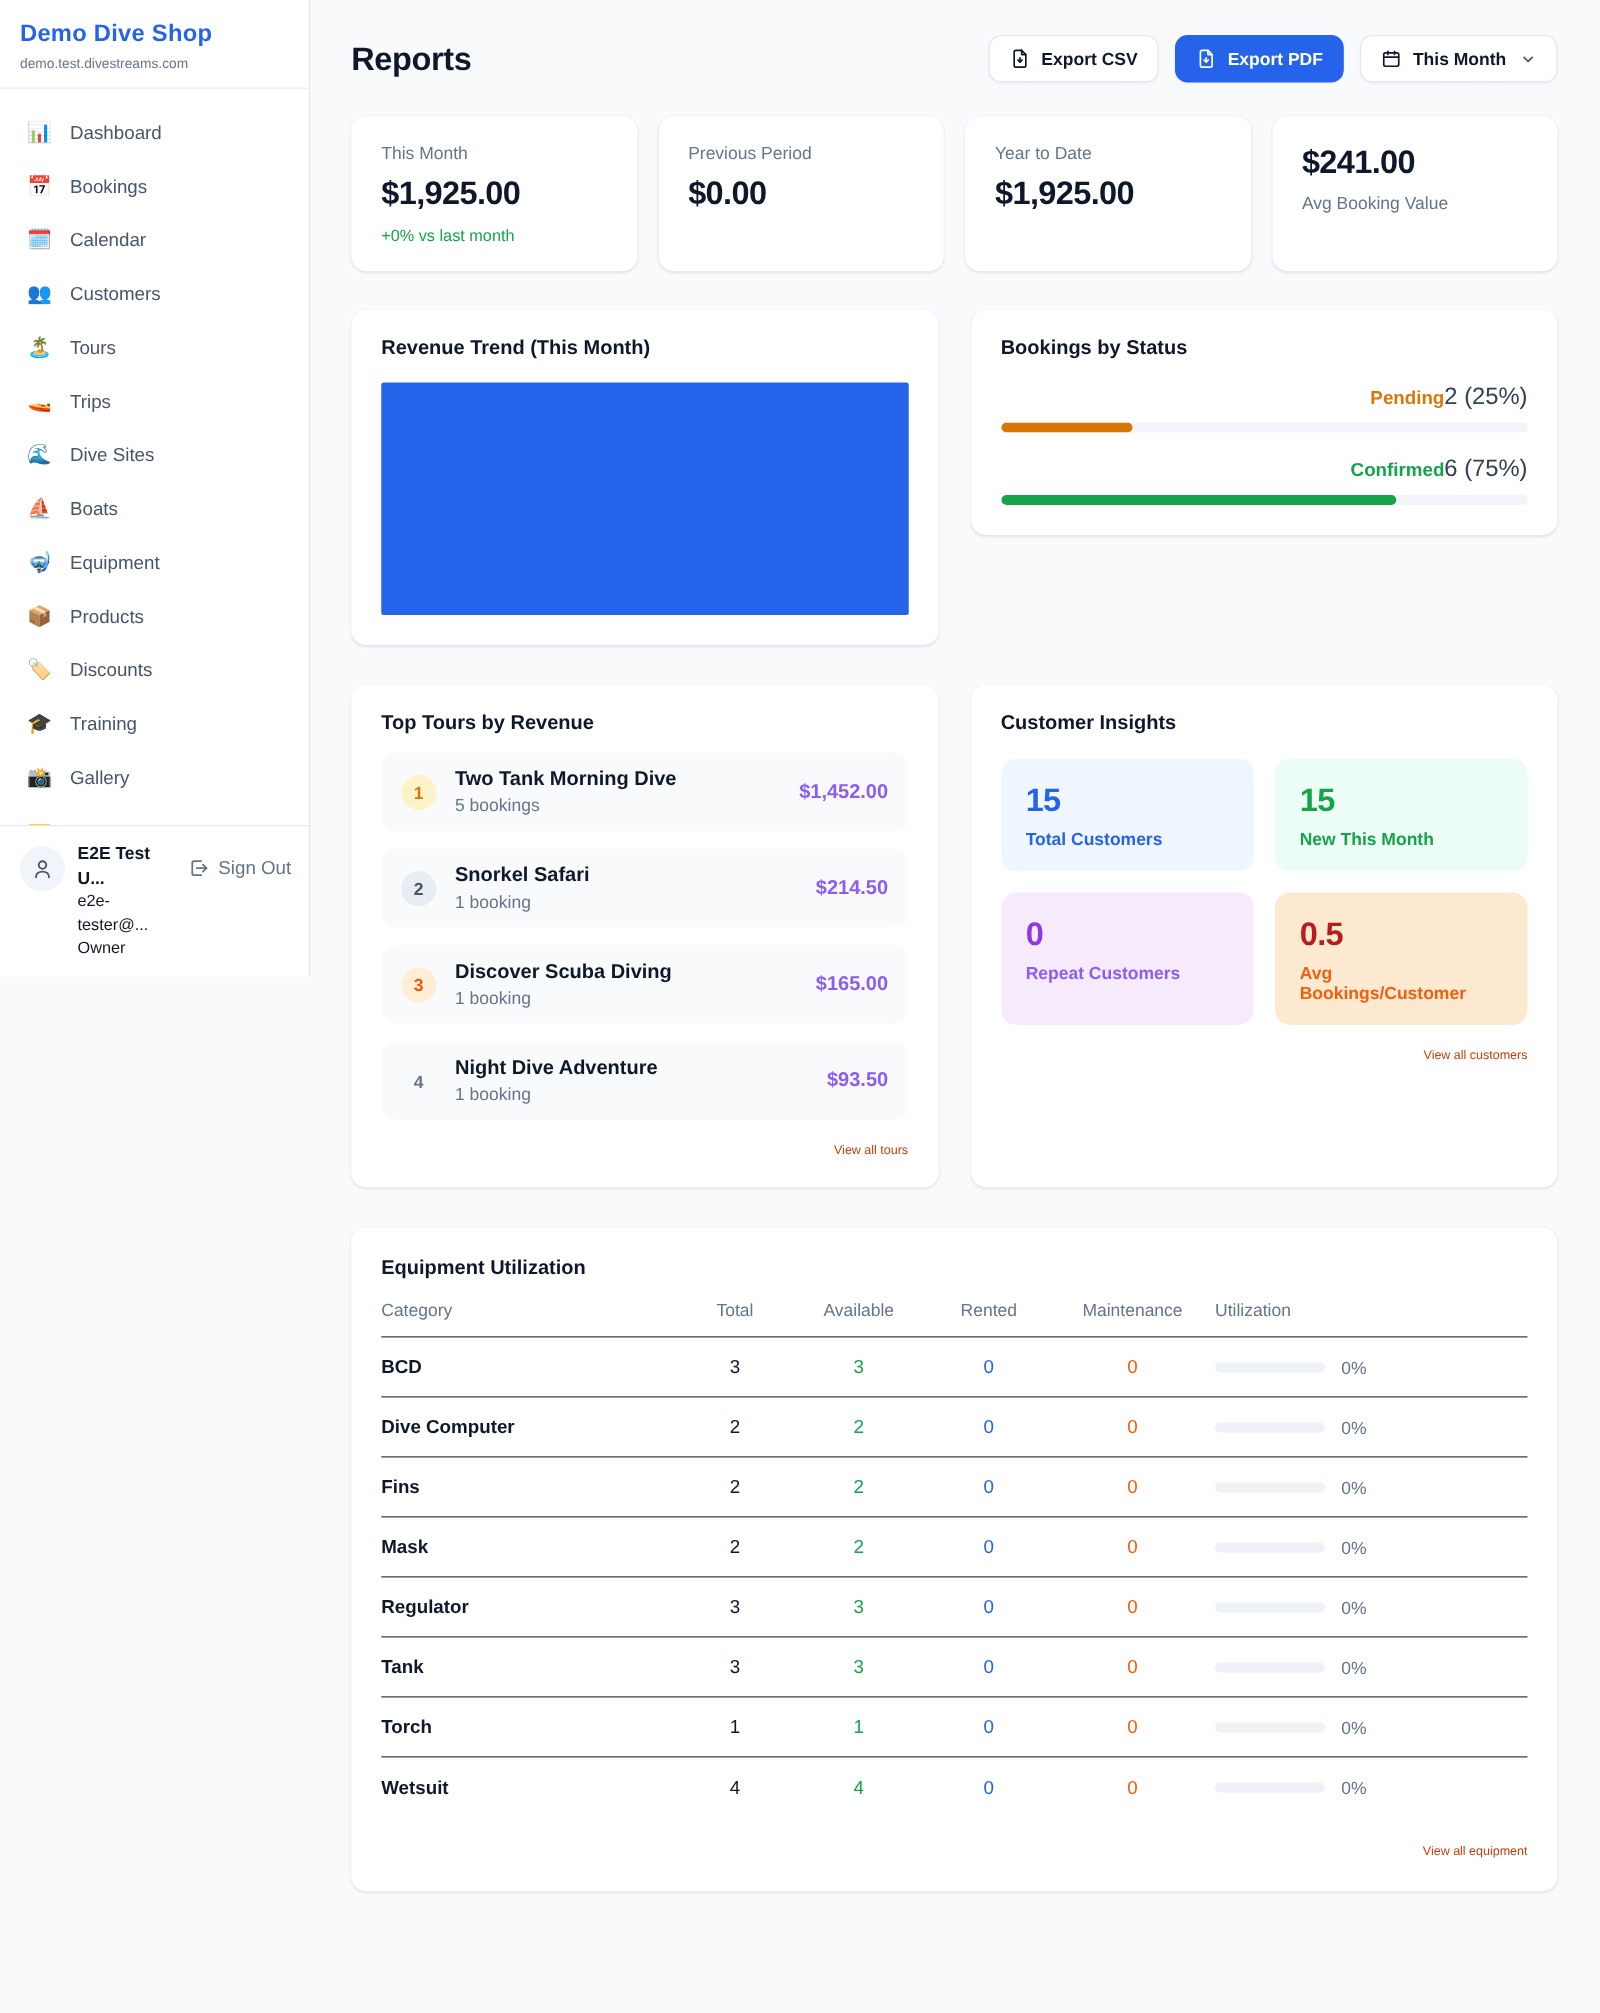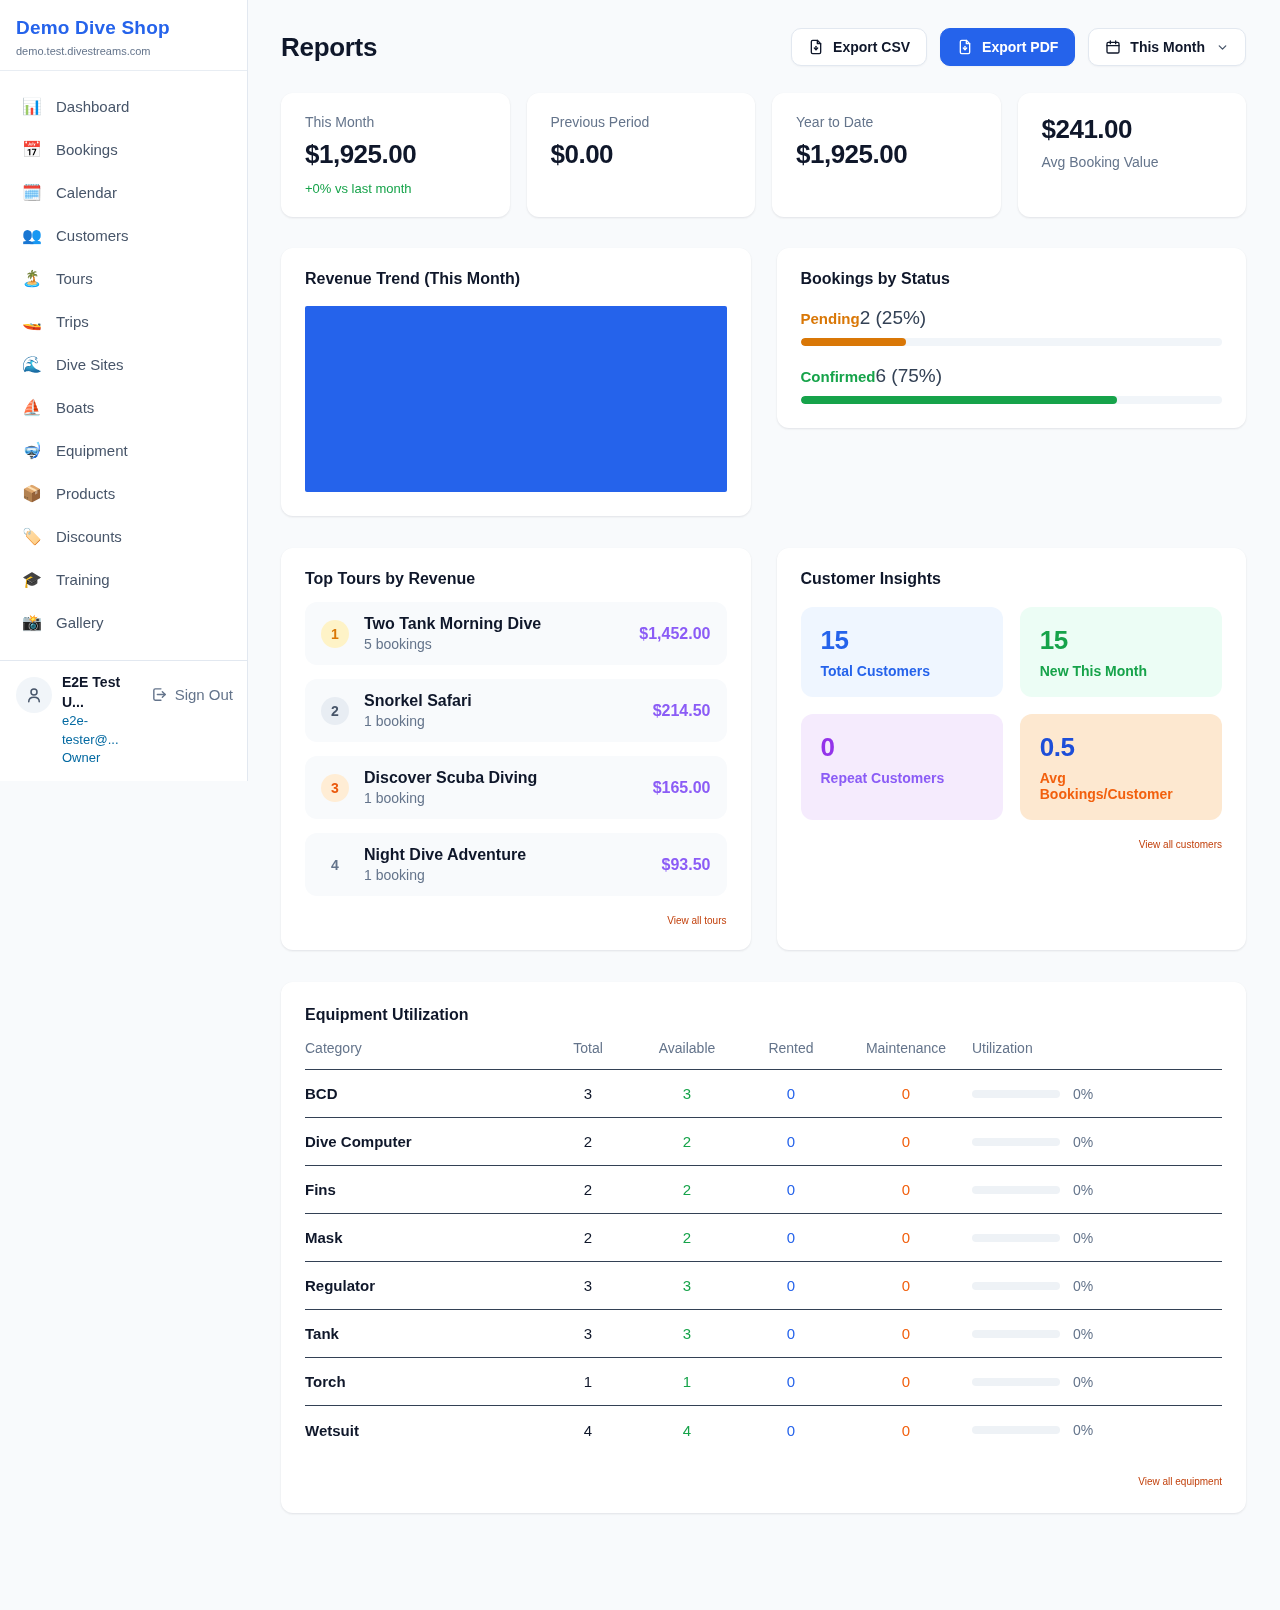--- a/index.html
+++ b/index.html
@@ -30,21 +30,21 @@
     border-top: 1px solid #e2e8f0; padding: 12px 14px 14px 16px;
     display: flex; align-items: flex-start; gap: 10px; background: #fff;
   }
   .avatar {
     width: 36px; height: 36px; border-radius: 50%; background: #f1f5f9;
     display: flex; align-items: center; justify-content: center; color: #475569; flex: none;
     margin-top: 4px;
   }
   .user-meta { min-width: 0; }
   .user-name { font-size: 14px; font-weight: bold; color: #0f172a; line-height: 1.4; }
-  .user-email, .user-role { font-size: 13px; color: #0369a1; line-height: 1.4; }
+  .user-email, .user-role { font-size: 13px; color: #0f172a; line-height: 1.4; }
   .signout-btn {
     margin-left: auto; display: flex; align-items: center; gap: 7px;
     color: #64748b; font-size: 15px; cursor: pointer; margin-top: 13px; flex: none;
   }
 
   
   .main { margin-left: 248px; padding: 28px 34px 60px 33px; }
   .header-row { display: flex; justify-content: space-between; align-items: center; }
   .page-title { font-size: 26px; font-weight: 800; margin: 0; color: #0f172a; letter-spacing: -.3px; }
   .actions { display: flex; gap: 13px; align-items: center; }
@@ -73,21 +73,21 @@
   .stat-card.value-first .stat-value { margin-top: 0; }
   .stat-card.value-first .stat-label { margin-top: 9px; }
 
   
   .row-2 { display: grid; grid-template-columns: 1fr 1fr; gap: 26px; margin-top: 31px; align-items: start; }
   .panel { padding: 22px 24px 24px; }
   .panel-title { font-size: 16px; font-weight: bold; color: #0f172a; margin: 0; }
   .chart-block { margin-top: 18px; height: 186px; border-radius: 2px; }
 
   .status-row { margin-top: 19px; }
-  .status-head { display: flex; justify-content: flex-start; align-items: baseline; }
+  .status-head { display: flex; justify-content: flex-end; align-items: baseline; }
   .status-label { font-size: 15px; font-weight: bold; }
   .status-value { font-size: 19px; color: #334155; }
   .track { height: 8px; border-radius: 4px; background: #f1f5f9; margin-top: 9px; overflow: hidden; }
   .fill { height: 8px; border-radius: 4px; }
 
   
   .row-3 { display: grid; grid-template-columns: 1fr 1fr; gap: 26px; margin-top: 32px; }
   .tour-row {
     display: flex; align-items: center; gap: 15px;
     background: #f8fafc; border-radius: 12px; padding: 13px 16px; margin-top: 14px;
@@ -109,21 +109,21 @@
     color: #c2410c; font-size: 10px; text-decoration: none; cursor: pointer;
   }
 
   .insights-grid { display: grid; grid-template-columns: 1fr 1fr; gap: 17px; margin-top: 19px; }
   .tile { border-radius: 12px; padding: 18px 20px; }
   .tile-value { font-size: 26px; font-weight: 800; letter-spacing: -.5px; }
   .tile-label { font-size: 14px; font-weight: bold; margin-top: 7px; }
   .tile-blue   { background: #eff6ff; } .tile-blue .tile-value { color: #2563eb; }   .tile-blue .tile-label { color: #2563eb; }
   .tile-green  { background: #ecfdf5; } .tile-green .tile-value { color: #16a34a; }  .tile-green .tile-label { color: #16a34a; }
   .tile-purple { background: #f5ebfd; } .tile-purple .tile-value { color: #9333ea; } .tile-purple .tile-label { color: #8b5cf6; }
-  .tile-orange { background: #fde8d0; } .tile-orange .tile-value { color: #1d4ed8; } .tile-orange .tile-label { color: #f2600e; }
+  .tile-orange { background: #fde8d0; } .tile-orange .tile-value { color: #b91c1c; } .tile-orange .tile-label { color: #f2600e; }
 
   
   .equipment-card { margin-top: 32px; padding: 24px 24px 26px; }
   .eq-grid { display: grid; grid-template-columns: 1fr 88px 110px 98px 132px 250px; align-items: center; }
   .eq-head { font-size: 14px; color: #64748b; padding: 16px 0 13px; border-bottom: 1px solid #334155; }
   .eq-row { height: 48px; border-bottom: 1px solid #334155; font-size: 15px; }
   .eq-row:last-of-type { border-bottom: none; }
   .cell-cat { font-weight: bold; color: #0f172a; }
   .cell-num { text-align: center; }
   .c-total { color: #0f172a; } .c-avail { color: #16a34a; } .c-rent { color: #2563eb; } .c-maint { color: #f2600e; }

